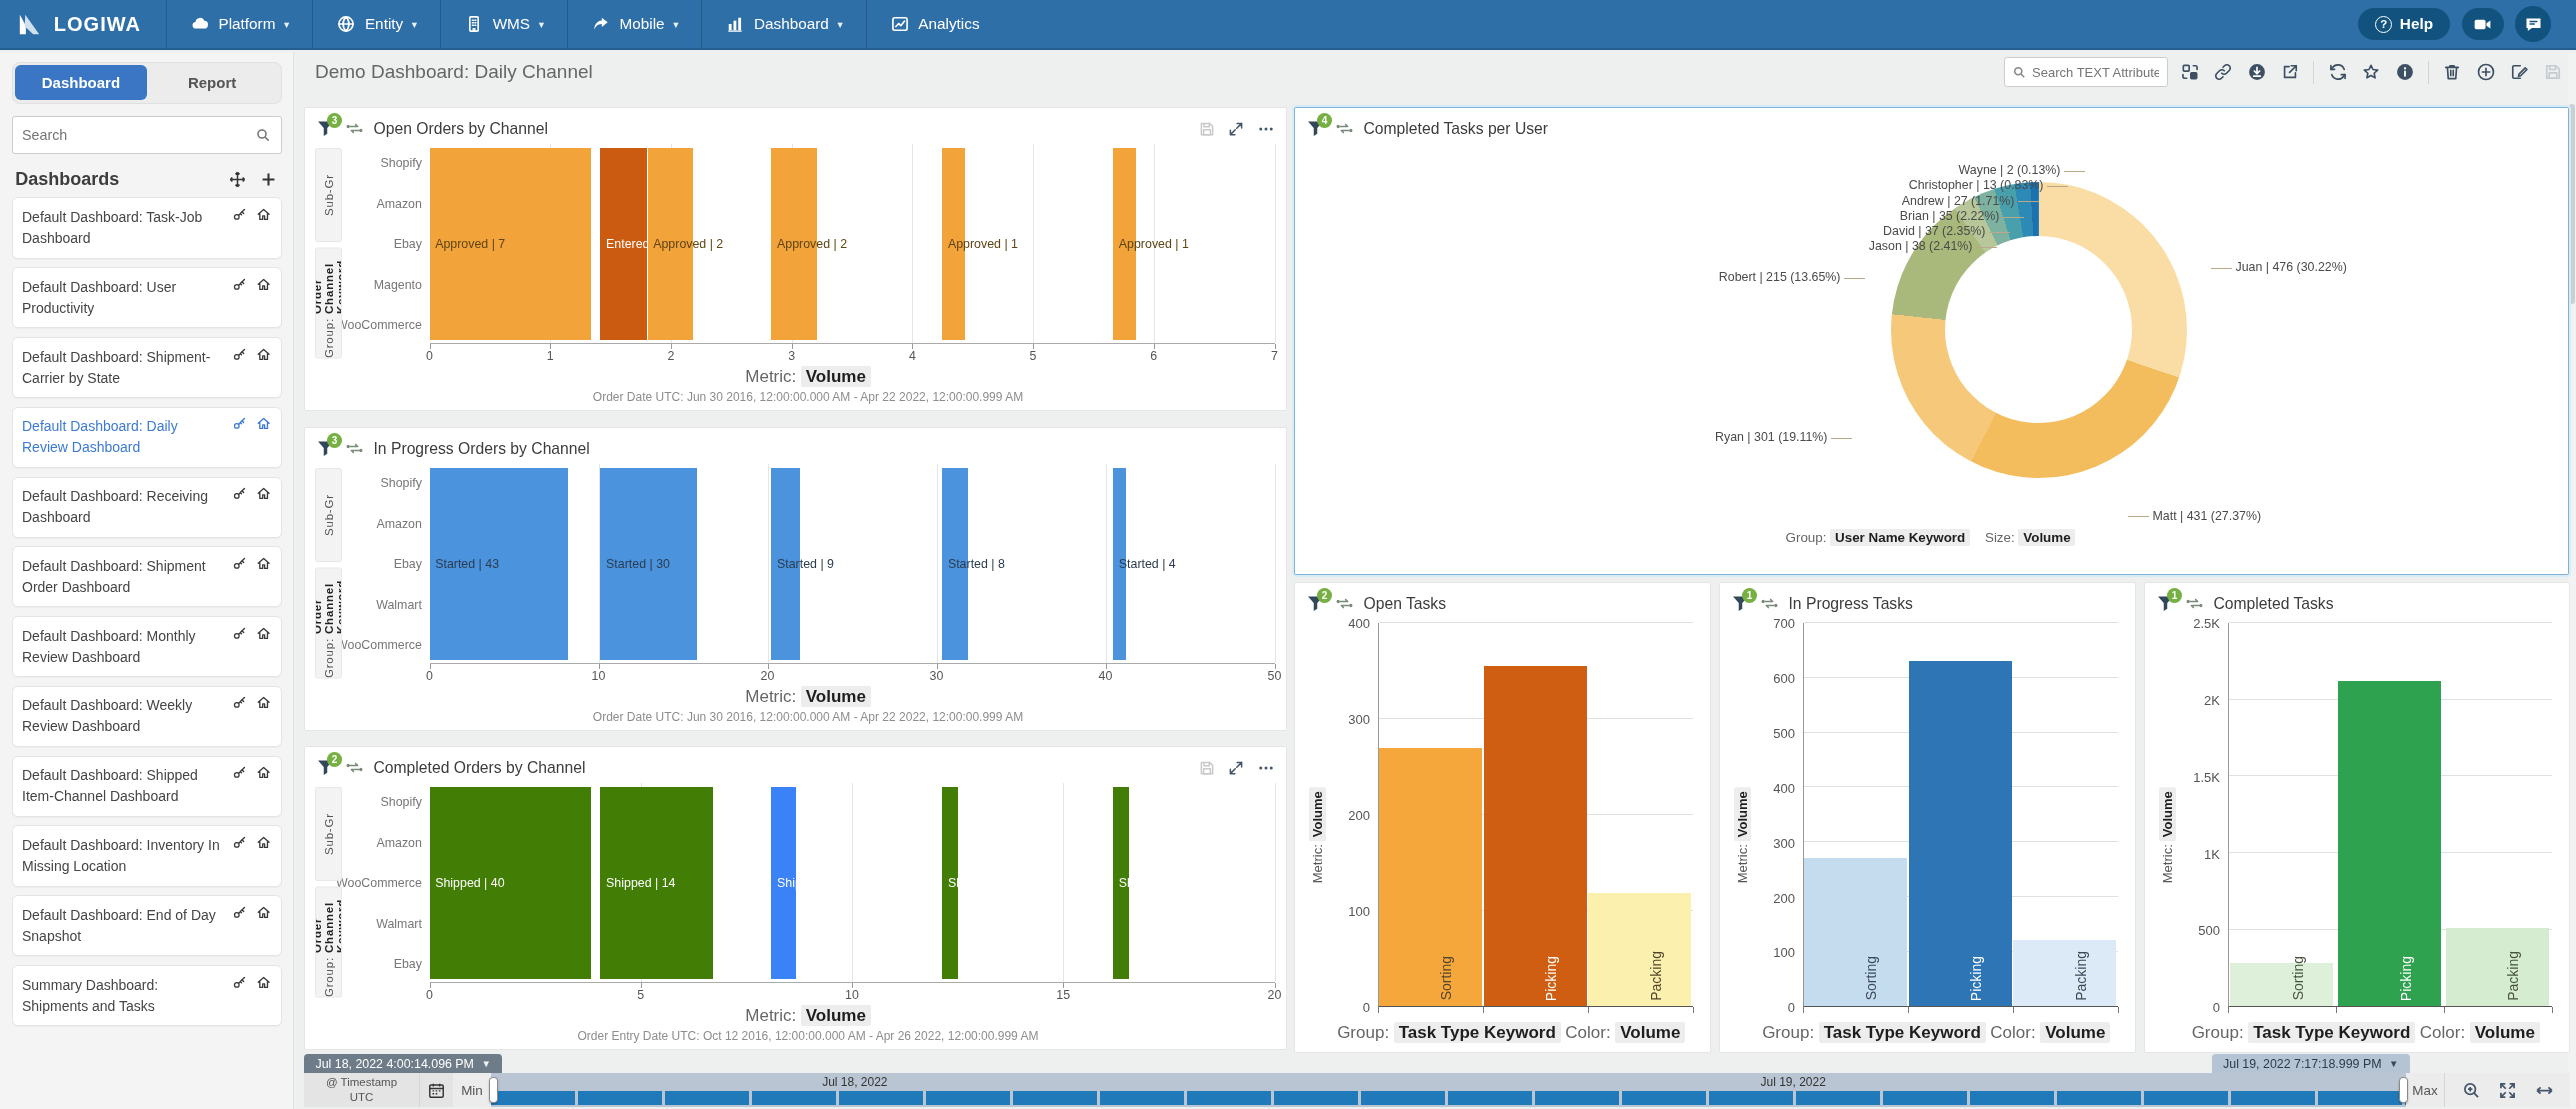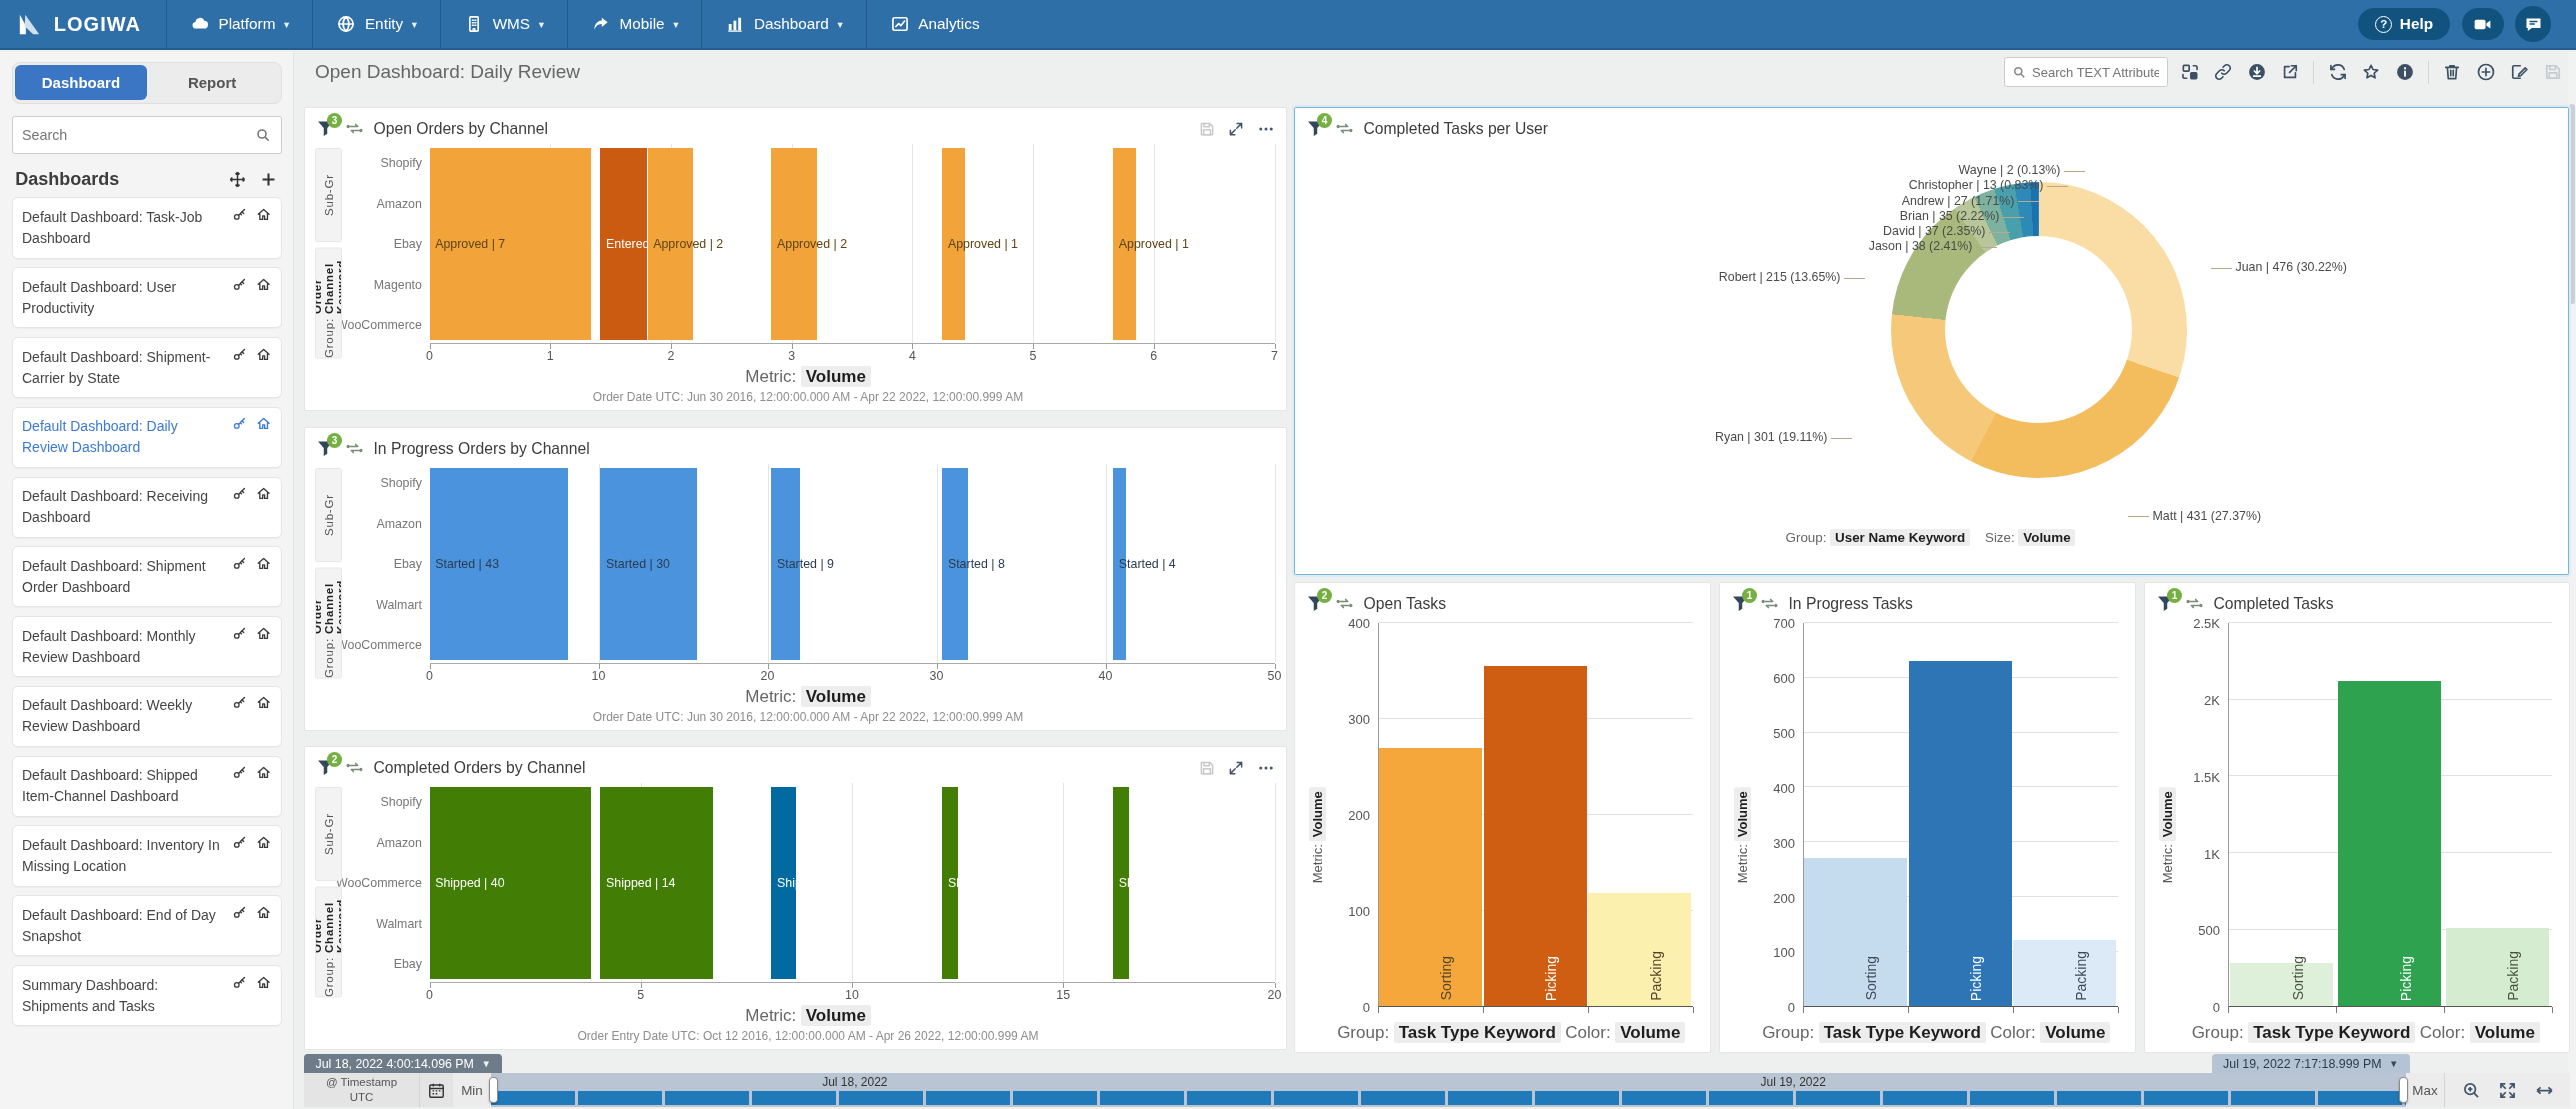--- a/index.html
+++ b/index.html
@@ -447,21 +447,21 @@
               <path d="M3.5 11.5L12 4l8.5 7.5M6 10.2v9.3h4.5V14h3v5.5H18v-9.3" stroke-width="2.1"></path>
             </svg>
           </span>
         </div><span>Summary Dashboard: Shipments and Tasks</span></div>
     </div>
 </div>
 <div class="vscroll">
     <div class="thumb"></div>
   </div>
 
-<div class="main-title">Open Dashboard: Daily Review</div>
+<div class="main-title">Demo Dashboard: Daily Channel</div>
 <div class="toolbar">
   <div class="tb-search">
     <span class="ic">
         <svg viewBox="0 0 24 24" fill="none" stroke="currentColor" stroke-width="2.6">
           <circle cx="10.5" cy="10.5" r="6"></circle>
           <path d="M15 15l5.5 5.5"></path>
         </svg>
       </span>
     <input placeholder="Search TEXT Attributes" style="">
   </div>
@@ -765,21 +765,21 @@
             <div class="vline" style="left: 50%;"></div>
             <div class="vline" style="left: 75%;"></div>
             <div class="vline" style="left: 100%;"></div>
             <div class="hb-track">
               <div class="hb-seg" style="left: 0%; width: 100%; background: rgb(66, 125, 5); color: rgb(255, 255, 255);">Shipped | 40</div>
             </div>
             <div class="hb-track">
               <div class="hb-seg" style="left: 0%; width: 70%; background: rgb(66, 125, 5); color: rgb(255, 255, 255);">Shipped | 14</div>
             </div>
             <div class="hb-track">
-              <div class="hb-seg" style="left: 0%; width: 15%; background: #0369a1; color: rgb(255, 255, 255);">Shipped | 3</div>
+              <div class="hb-seg" style="left: 0%; width: 15%; background: #3b82f6; color: rgb(255, 255, 255);">Shipped | 3</div>
             </div>
             <div class="hb-track">
               <div class="hb-seg" style="left: 0%; width: 10%; background: rgb(66, 125, 5); color: rgb(255, 255, 255);">Shipped | 2</div>
             </div>
             <div class="hb-track">
               <div class="hb-seg" style="left: 0%; width: 10%; background: rgb(66, 125, 5); color: rgb(255, 255, 255);">Shipped | 2</div>
             </div>
           </div>
         </div>
         <div class="hb-xaxis">

